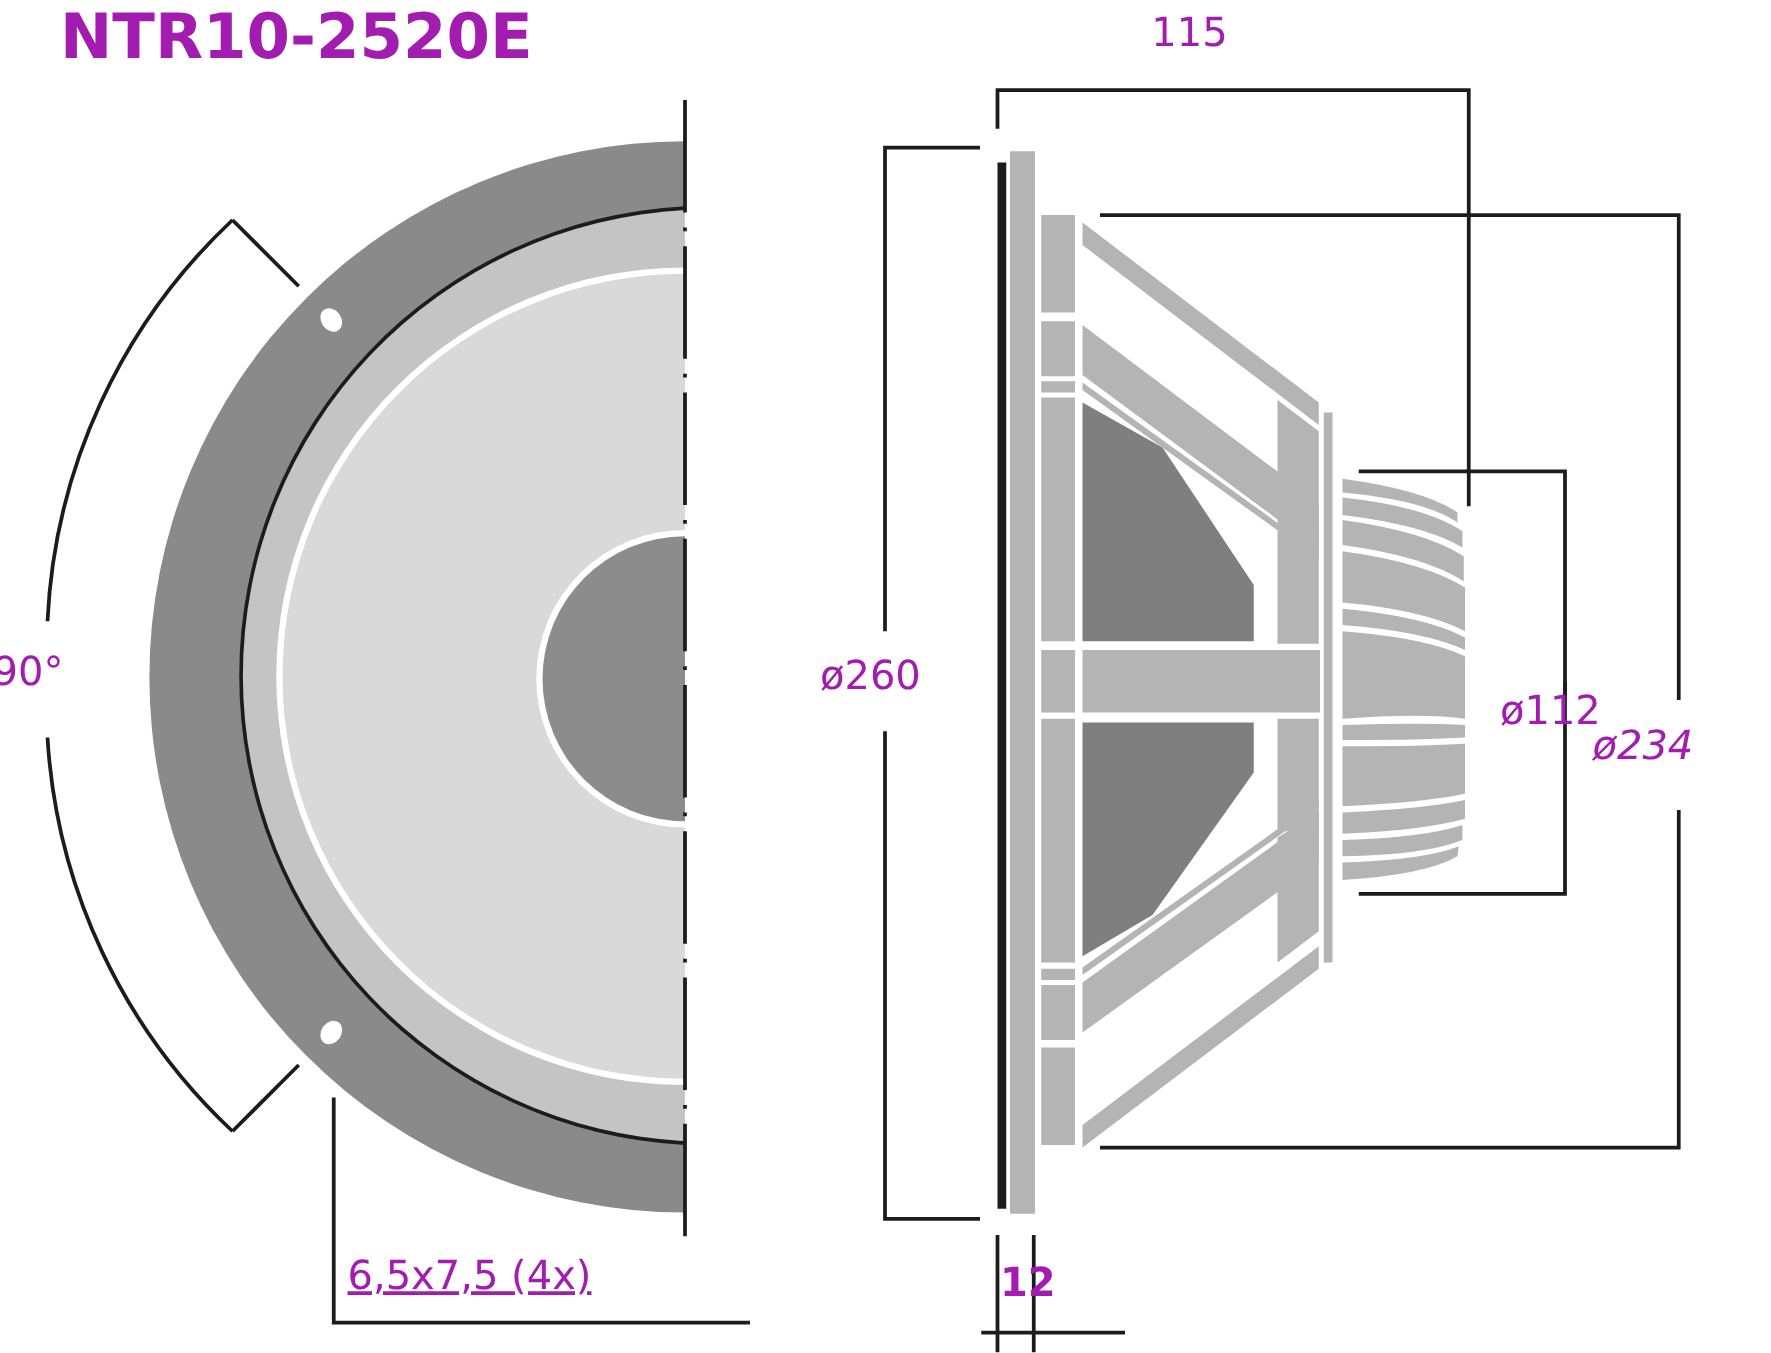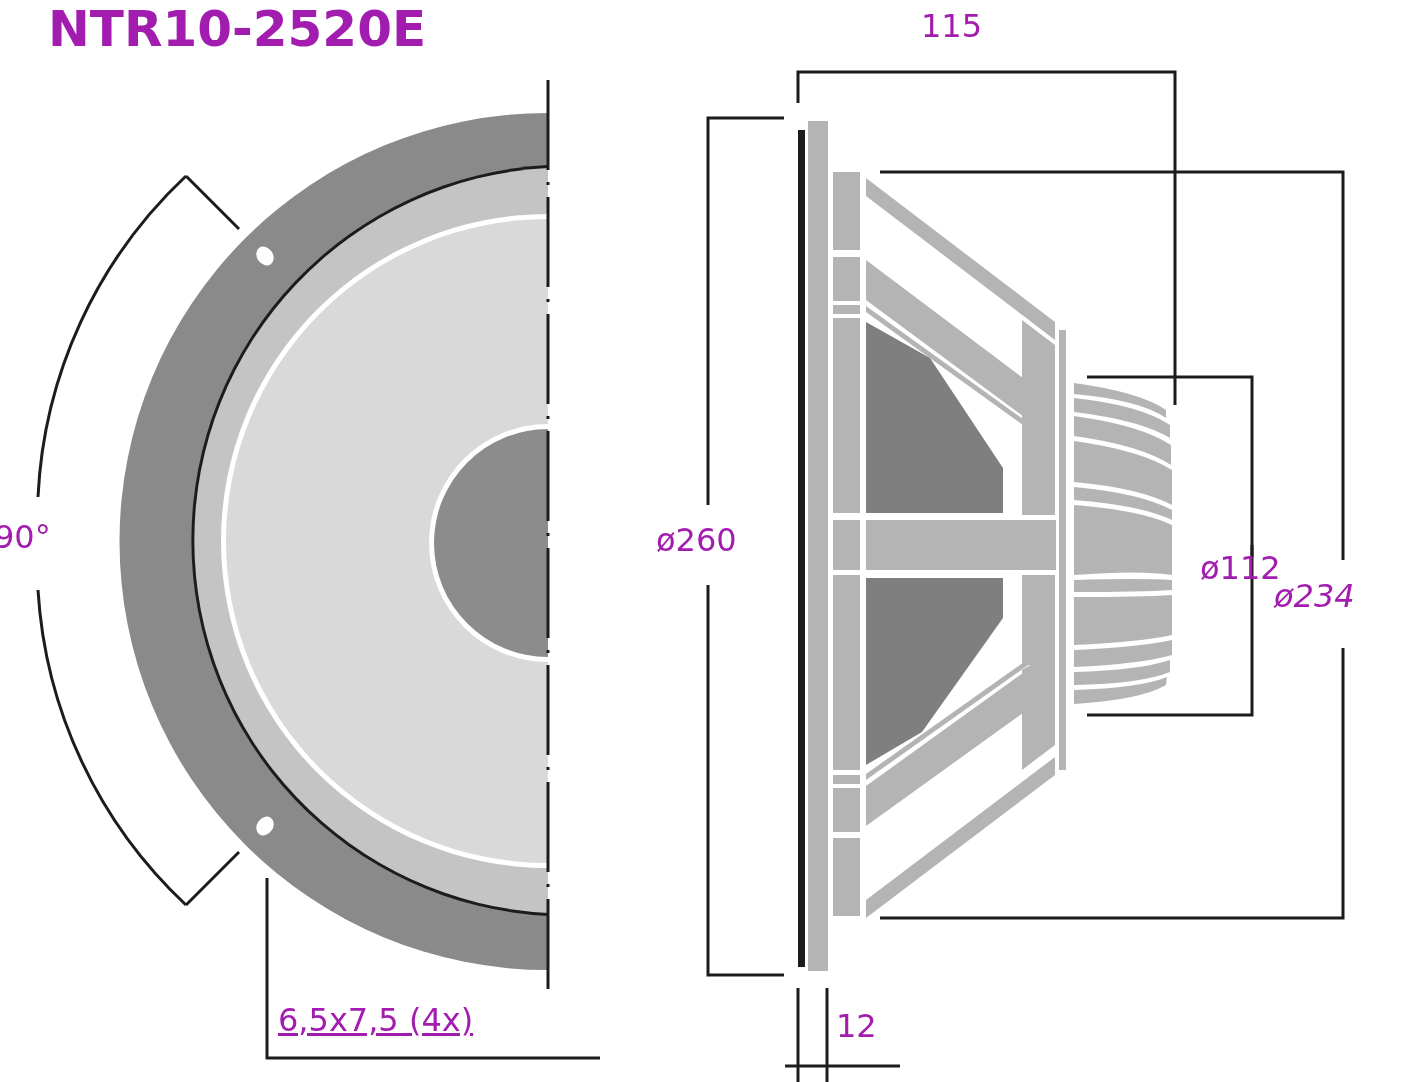--- a/index.html
+++ b/index.html
@@ -109,13 +109,13 @@
   </g>
 </svg>
 
 <div class="lbl title">NTR10-2520E</div>
 <div class="lbl dim" style="left:-6px; top:521px;">90°</div>
 <div class="lbl dim" style="left:278px; top:1004px;text-decoration:underline;">6,5x7,5 (4x)</div>
 <div class="lbl dim" style="left:921px; top:10px;">115</div>
 <div class="lbl dim" style="left:656px; top:524px;">ø260</div>
 <div class="lbl dim" style="left:1200px; top:510px;margin-top:42px;">ø112</div>
 <div class="lbl dim" style="left:1274px; top:580px;font-style:italic;">ø234</div>
-<div class="lbl dim" style="left:836px; top:1010px;">12</div>
+<div class="lbl dim" style="left:800px; top:1010px;font-weight:bold;">12</div>
 
 </body></html>

